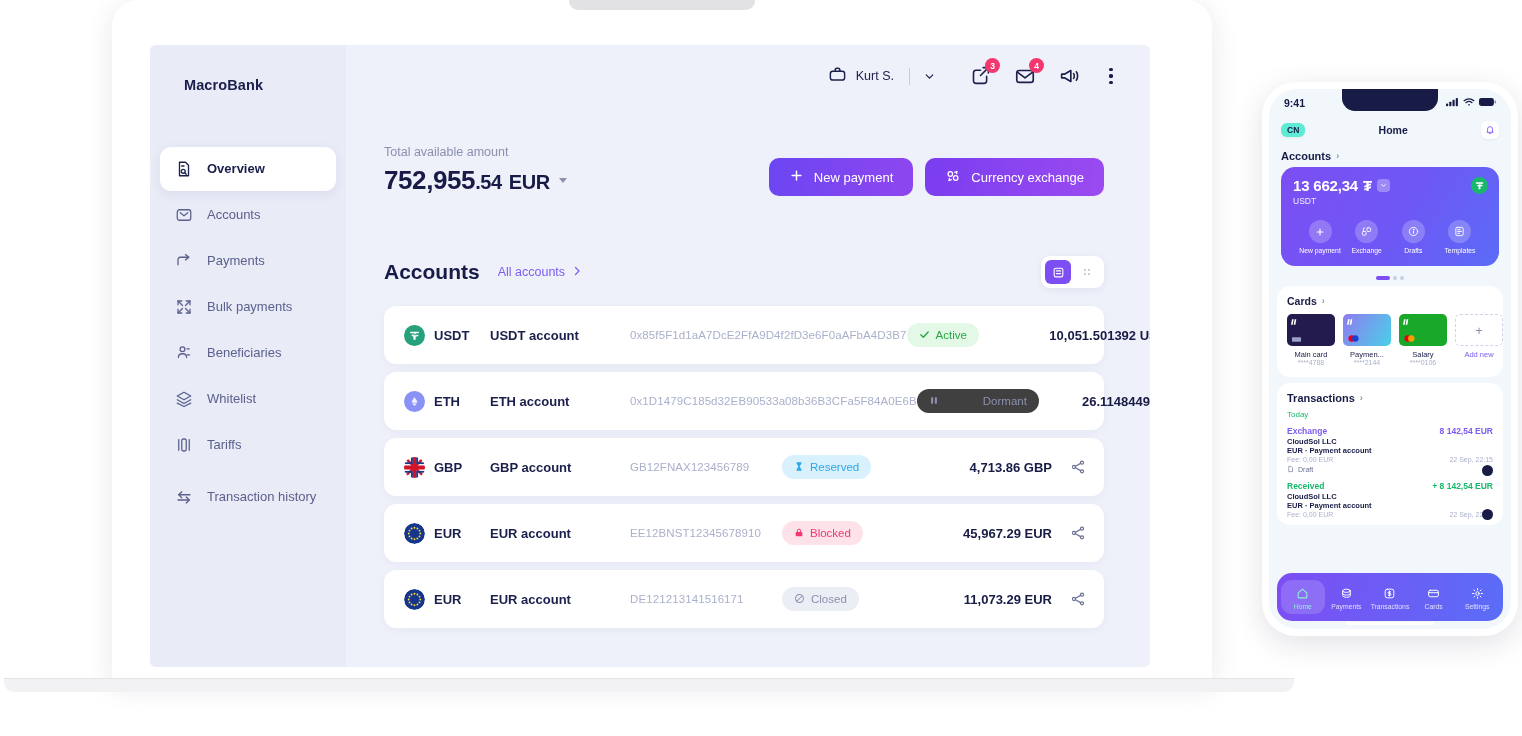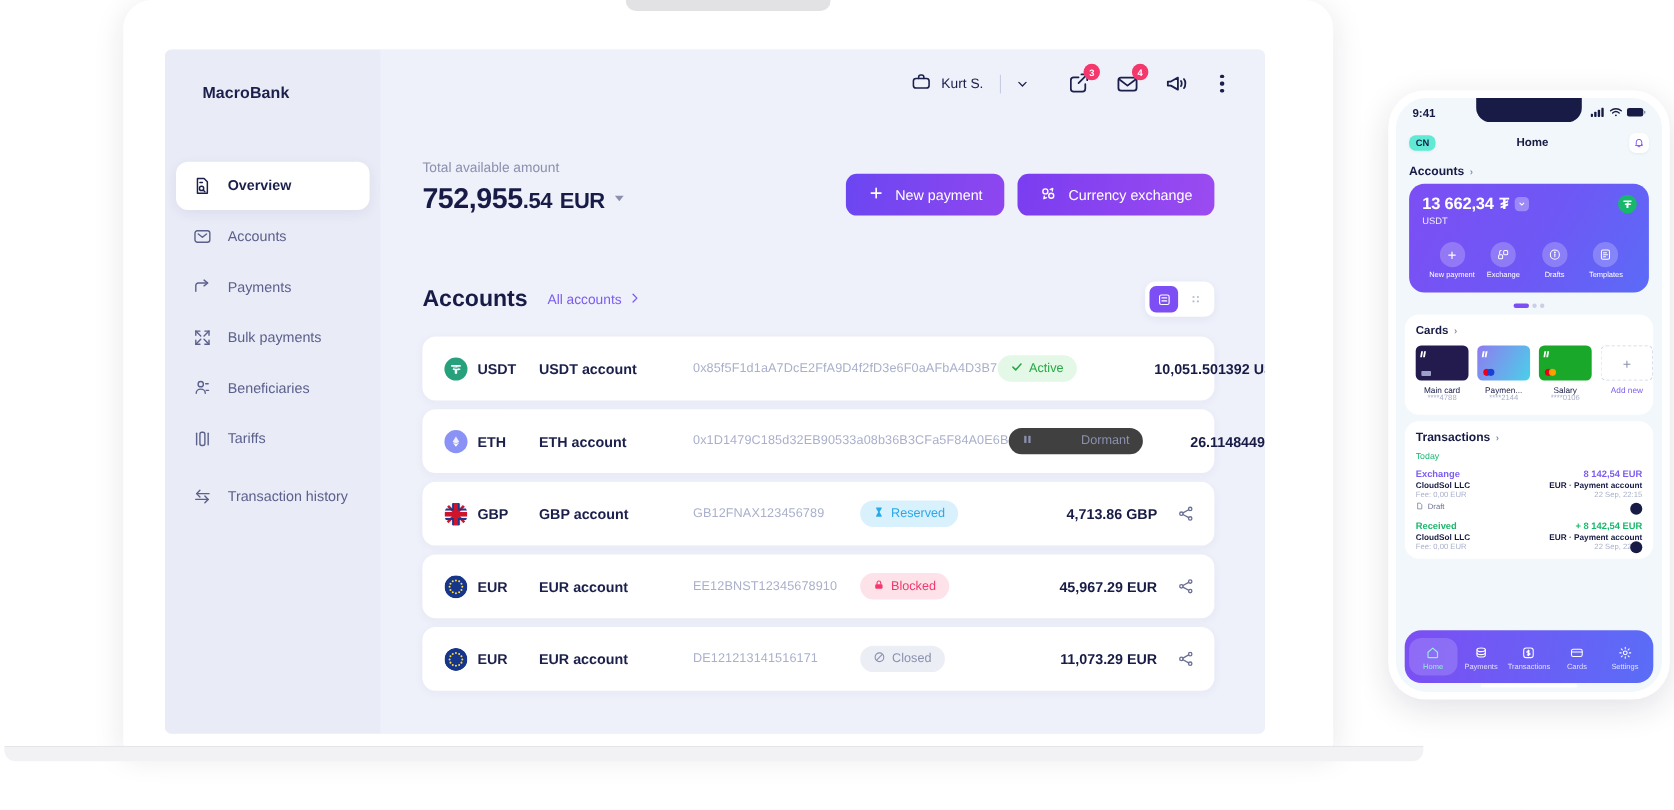--- a/index.html
+++ b/index.html
@@ -139,21 +139,21 @@
   .mini { width:48px; text-align:center; }
   .mini .face { width:48px; height:32px; border-radius:5px; position:relative; }
   .mini .nm { font-size:7.5px; font-weight:normal; color:#171b45; margin-top:4px; }
   .mini .num { font-size:7px; color:#aab0cb; }
   .mini .add { width:48px;height:32px;border:1px dashed #cfd4e8;border-radius:5px;display:flex;align-items:center;justify-content:center;color:#8b90ae;font-size:13px; }
   .mini .addl { font-size:7.5px; color:#7c5cf0; margin-top:4px; }
 
   .tx-day { font-size:8px; color:#18b86c; padding:6px 0 3px; }
   .tx { padding:4px 0 3px; position:relative; }
   .tx-r1 { display:flex; justify-content:space-between; font-size:8.5px; font-weight:bold; }
-  .tx-r2 { display:flex; justify-content:space-between; font-size:7.5px; color:#171b45; font-weight:bold; margin-top:1px; }
+  .tx-r2 { display:flex; justify-content:space-between; font-size:7.5px; color:#171b45; font-weight:bold; margin-top:1px;flex-direction:column; }
   .tx-r3 { display:flex; justify-content:space-between; font-size:7px; color:#aab0cb; margin-top:1px; }
   .tx-r4 { display:flex; align-items:center; gap:4px; font-size:7px; color:#6b7093; margin-top:2px; }
   .tx-av { position:absolute; right:0; bottom:1px; width:11px; height:11px; border-radius:50%; background:#171b45; }
 
   .tabbar {
     position:absolute; left:8px; right:8px; bottom:8px; height:48px;
     background:linear-gradient(100deg,#7c4ef3 0%,#5a6df7 100%);
     border-radius:15px; display:flex; align-items:center; padding:0 4px;
   }
   .tab { flex:1; text-align:center; color:rgba(255,255,255,.8); font-size:6.8px; padding:5px 0 4px; border-radius:11px; cursor:pointer; }
@@ -230,20 +230,30 @@
                 <svg width="18" height="18" viewBox="0 0 24 24" fill="none" stroke="#5b608c" stroke-width="1.7" stroke-linecap="round" stroke-linejoin="round">
                   <circle cx="10" cy="7" r="3.2"></circle>
                     <path d="M4.5 18c0-3 2.5-5 5.5-5s5.5 2 5.5 5"></path>
                     <path d="M16 6.5h3"></path>
                     <path d="M16.5 14.5h3"></path>
                 </svg>
               </span>
               <span class="lbl">Beneficiaries</span>
             </div>
 
+            <div class="nav-item">
+              <span class="ic">
+                <svg width="18" height="18" viewBox="0 0 24 24" fill="none" stroke="#5b608c" stroke-width="1.7" stroke-linecap="round" stroke-linejoin="round">
+                  <path d="M12 3 3 8l9 5 9-5-9-5z"></path>
+                    <path d="M3 13l9 5 9-5"></path>
+                    <path d="M3 17.5 12 22l9-4.5"></path>
+                </svg>
+              </span>
+              <span class="lbl">Whitelist</span>
+            </div>
 
             <div class="nav-item">
               <span class="ic">
                 <svg width="18" height="18" viewBox="0 0 24 24" fill="none" stroke="#5b608c" stroke-width="1.7" stroke-linecap="round" stroke-linejoin="round">
                   <path d="M5 5v14"></path>
                     <path d="M19 5v14"></path>
                     <rect x="9" y="4" width="6" height="16" rx="2.4"></rect>
                 </svg>
               </span>
               <span class="lbl">Tariffs</span>

